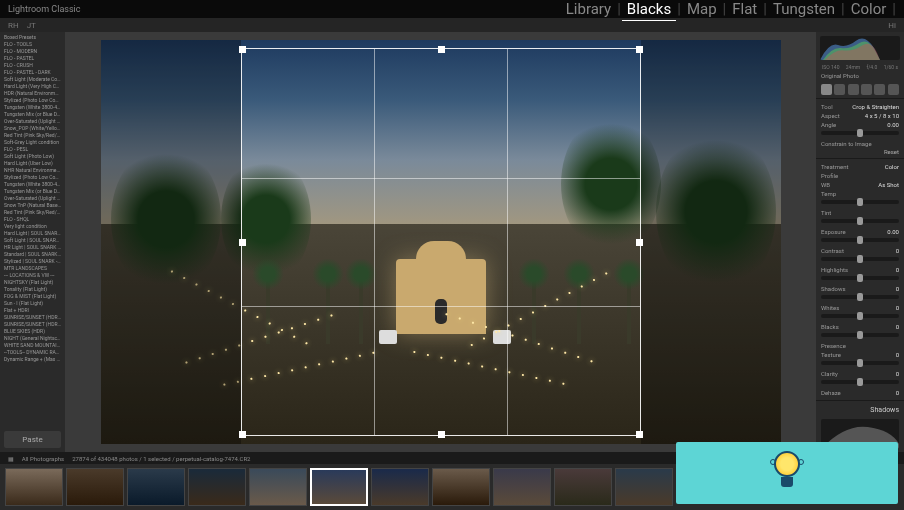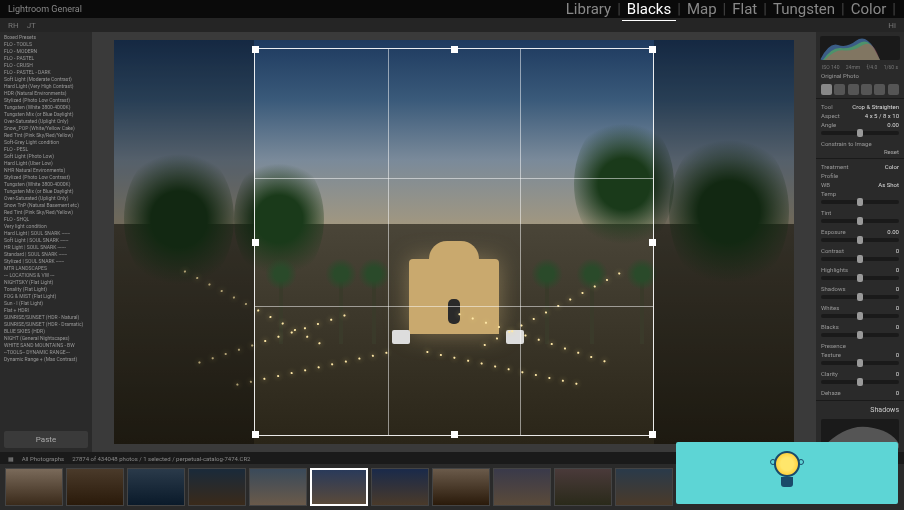--- a/index.html
+++ b/index.html
@@ -15,21 +15,21 @@
 
 
 .sec-bar { height: 14px; background: #252525; display: flex; align-items: center; padding: 0 8px; justify-content: space-between; }
 .sec-left { display: flex; gap: 8px; color: #777; font-size: 8px; }
 .sec-right { color: #777; font-size: 8px; }
 
 
 .main { display: flex; height: 420px; }
 
 
-.left-panel { width: 92px; background: #2a2a2a; overflow: hidden; display: flex; flex-direction: column; }
+.left-panel { width: 65px; background: #2a2a2a; overflow: hidden; display: flex; flex-direction: column; }
 .preset-list { flex: 1; overflow: hidden; padding: 2px; }
 .preset-item { color: #999; font-size: 5px; line-height: 7px; padding: 0 2px; white-space: nowrap; overflow: hidden; text-overflow: ellipsis; cursor: pointer; }
 .preset-btn { background: #3a3a3a; color: #aaa; font-size: 8px; text-align: center; padding: 4px; margin: 4px; border-radius: 2px; cursor: pointer; }
 
 
 .canvas-area { flex: 1; background: #3a3a3a; display: flex; align-items: center; justify-content: center; position: relative; }
 .photo-viewport { width: 680px; height: 404px; position: relative; overflow: hidden; }
 .sky-gradient { position: absolute; top: 0; left: 0; right: 0; height: 200px; background: linear-gradient(to bottom, #1e3a5f 0%, #3a5a7a 30%, #7a8a9a 60%, #aa9a7a 100%); }
 .ground { position: absolute; bottom: 0; left: 0; right: 0; height: 220px; background: linear-gradient(to bottom, #4a4538 0%, #3a3528 50%, #2a2518 100%); }
 .building { position: absolute; bottom: 110px; left: 50%; transform: translateX(-50%); width: 90px; height: 75px; background: #c9a96e; border-radius: 4px 4px 0 0; box-shadow: 0 0 25px rgba(255,220,150,0.35); }
@@ -96,21 +96,21 @@
 .bulb-top { width: 26px; height: 26px; border: 2.5px solid #1a4a6a; border-radius: 50%; position: absolute; top: 0; left: 4px; background: radial-gradient(circle, #ffe66b 40%, #ffd23f 70%); }
 .bulb-base { width: 12px; height: 10px; background: #1a4a6a; position:absolute; bottom: 8px; left: 11px; border-radius: 0 0 3px 3px; }
 .bulb-gear { position:absolute; width:6px; height:6px; border: 1.5px solid #1a4a6a; border-radius:50%; }
 .bg1{top:8px;left:0;}.bg2{top:8px;right:0;}
 .wm-text { font-size: 32px; font-weight: 800; color: #1a4a6a; letter-spacing: 0.5px; }
 </style>
 </head>
 <body>
 
 <div class="top-bar">
-  <span class="app-title">Lightroom General</span>
+  <span class="app-title">Lightroom Classic</span>
   <div class="module-nav">
     <span>Library</span>
       <span class="sep">|</span>
     <span class="active">Blacks</span>
       <span class="sep">|</span>
     <span>Map</span>
       <span class="sep">|</span>
     <span>Flat</span>
       <span class="sep">|</span>
     <span>Tungsten</span>

